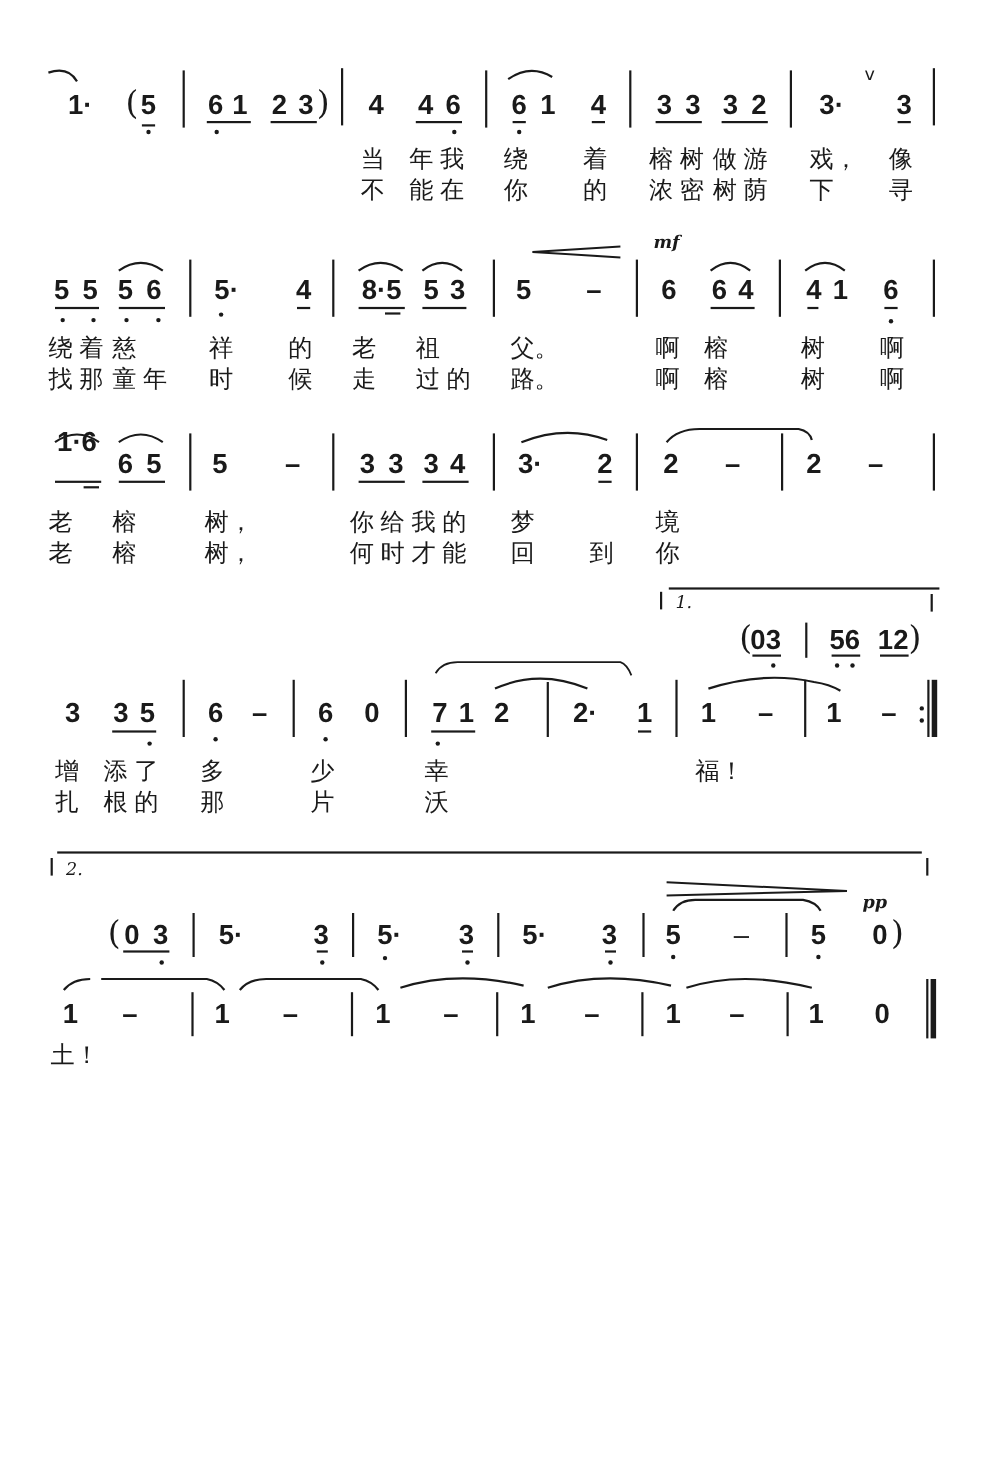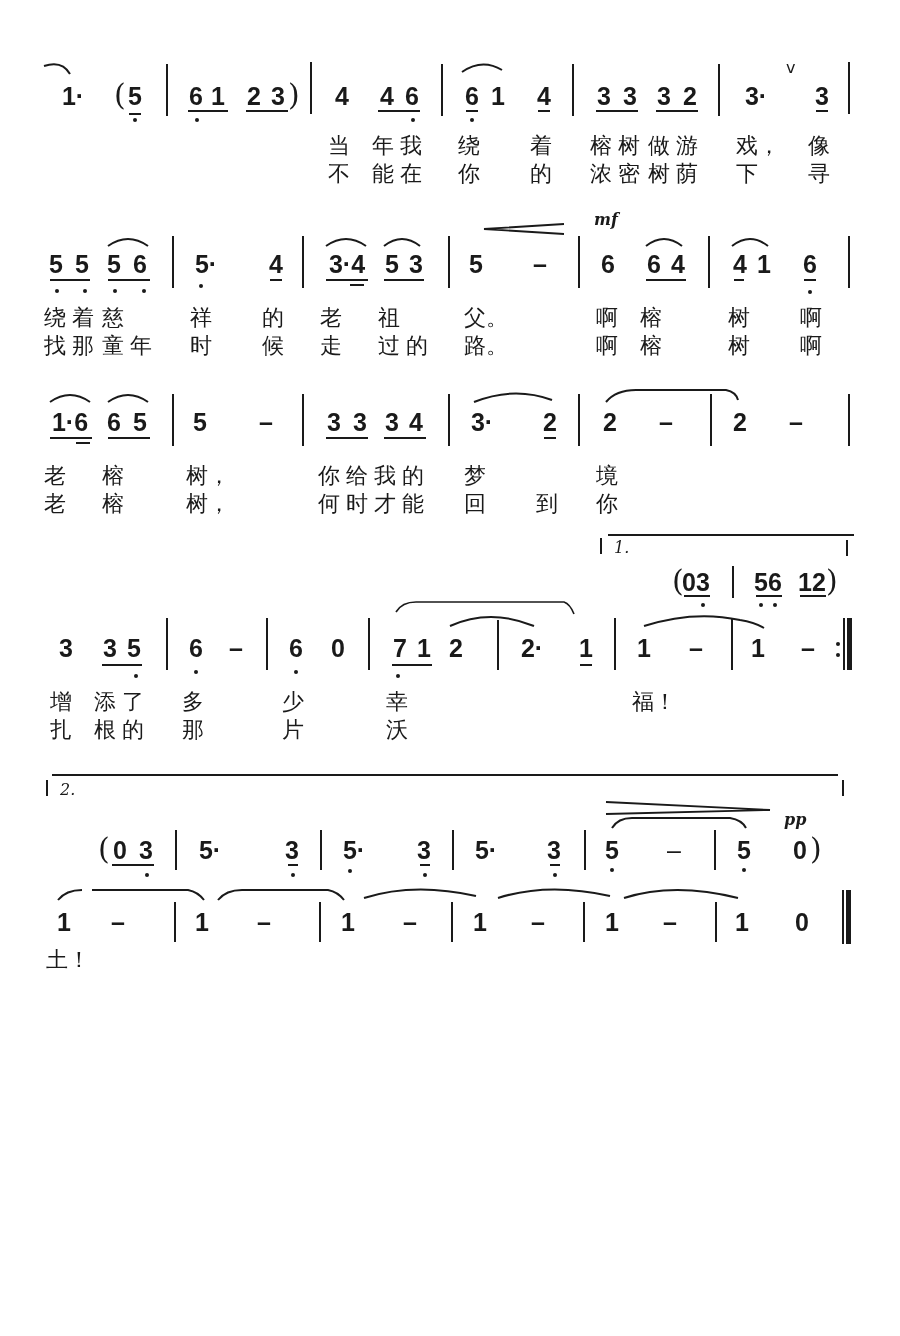--- a/index.html
+++ b/index.html
@@ -120,21 +120,21 @@
 
     <div class="note" style="left:192px;top:250px;width:28px">5·</div>
     <div class="dot" style="left:199px;top:284px"></div>
     <div class="note" style="left:266px;top:250px">4</div>
     <div class="ul" style="left:270px;top:279px;width:12px"></div>
     <div class="bar" style="left:302px;top:236px;height:52px"></div>
 
     <svg class="arc" style="left:326px;top:236px;width:44px;height:12px">
         <path d="M0,10 Q20,-4 40,10" stroke="#1a1a1a" stroke-width="2" fill="none"></path>
       </svg>
-    <div class="note" style="left:324px;top:250px;width:46px">3·4</div>
+    <div class="note" style="left:324px;top:250px;width:46px">8·5</div>
     <div class="ul" style="left:326px;top:279px;width:42px"></div>
     <div class="ul" style="left:350px;top:284px;width:14px"></div>
     <svg class="arc" style="left:384px;top:236px;width:40px;height:12px">
         <path d="M0,10 Q18,-4 36,10" stroke="#1a1a1a" stroke-width="2" fill="none"></path>
       </svg>
     <div class="note" style="left:382px;top:250px">5</div>
     <div class="note" style="left:406px;top:250px">3</div>
     <div class="ul" style="left:384px;top:279px;width:40px"></div>
     <div class="bar" style="left:448px;top:236px;height:52px"></div>
 
@@ -192,21 +192,21 @@
     <div class="lyric" style="left:596px;top:332px">啊</div>
     <div class="lyric" style="left:640px;top:332px">榕</div>
     <div class="lyric" style="left:728px;top:332px">树</div>
     <div class="lyric" style="left:800px;top:332px">啊</div>
   </div>
 
   <div>
     <svg class="arc" style="left:50px;top:392px;width:44px;height:12px">
         <path d="M0,10 Q20,-4 40,10" stroke="#1a1a1a" stroke-width="2" fill="none"></path>
       </svg>
-    <div class="note" style="left:46px;top:408px;width:48px">1·6</div>
+    <div class="note" style="left:46px;top:388px;width:48px">1·6</div>
     <div class="ul" style="left:50px;top:437px;width:42px"></div>
     <div class="ul" style="left:76px;top:442px;width:14px"></div>
     <svg class="arc" style="left:108px;top:392px;width:44px;height:12px">
         <path d="M0,10 Q20,-4 40,10" stroke="#1a1a1a" stroke-width="2" fill="none"></path>
       </svg>
     <div class="note" style="left:104px;top:408px">6</div>
     <div class="note" style="left:130px;top:408px">5</div>
     <div class="ul" style="left:108px;top:437px;width:42px"></div>
     <div class="bar" style="left:172px;top:394px;height:52px"></div>
 

